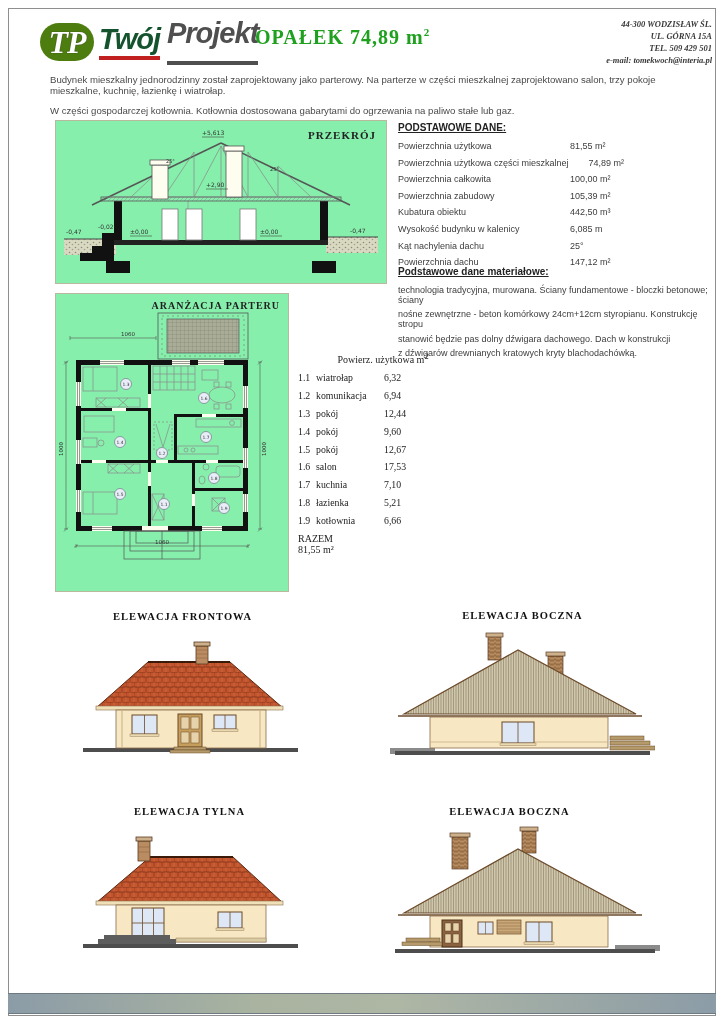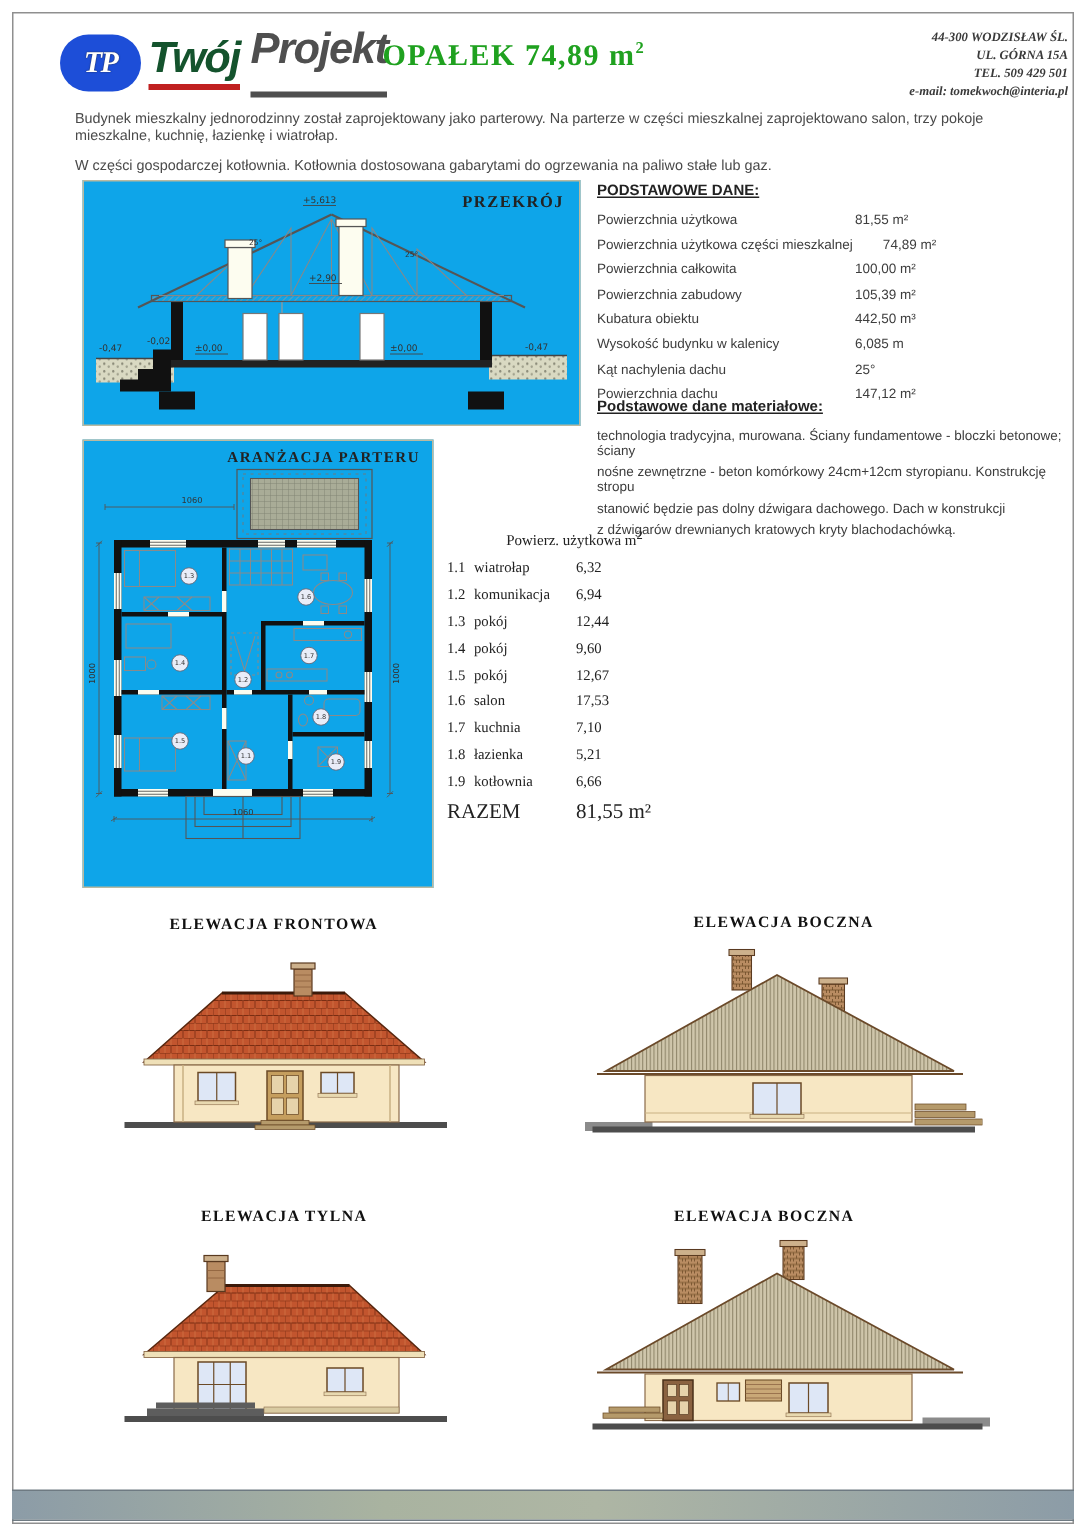--- a/index.html
+++ b/index.html
@@ -4,37 +4,37 @@
 <style>
   html,body{margin:0;padding:0;background:#e8e8e8;}
   .page{position:relative;width:724px;height:1024px;background:#ffffff;margin:0 auto;
         font-family:"Liberation Sans", sans-serif;color:#333;overflow:hidden;}
   .frame{position:absolute;left:8px;top:8px;right:8px;bottom:8px;border:1px solid #8f8f8f;}
   .abs{position:absolute;}
 
   
   .logo{left:40px;top:20px;height:44px;display:flex;align-items:center;gap:5px;}
   .logo-badge{display:inline-flex;align-items:center;justify-content:center;width:54px;height:38px;
-      background:#1d4ed8;border-radius:19px;color:#fff;font-weight:bold;font-style:italic;
-      font-size:20px;font-family:"Liberation Serif",serif;letter-spacing:-1px;
+      background:#4d7c0f;border-radius:19px;color:#fff;font-weight:bold;font-style:italic;
+      font-size:32px;font-family:"Liberation Serif",serif;letter-spacing:-1px;
       text-shadow:0 0 1px #222;}
   .logo-word{font-weight:bold;font-style:italic;letter-spacing:-1px;line-height:1;}
   .logo-twoj{color:#14532d;font-size:29px;border-bottom:4px solid #c02020;padding-bottom:2px;}
   .logo-projekt{color:#4f4f4f;font-size:29px;border-bottom:4px solid #4f4f4f;padding-bottom:13px;margin-left:2px;}
   .doc-title{left:255px;top:26px;width:260px;text-align:left;color:#1fa11f;
       font-family:"Liberation Serif",serif;font-weight:bold;font-size:20px;letter-spacing:1px;}
   .doc-title sup{font-size:11px;}
   .contact{left:470px;top:18px;width:242px;text-align:right;font-family:"Liberation Serif",serif;
       font-style:italic;font-weight:bold;font-size:8.5px;line-height:12px;color:#3a3a3a;}
 
   .intro{left:50px;top:74px;width:655px;font-size:9.6px;color:#4a4a4a;}
   .intro div{margin-bottom:9px;}
 
   
-  .panel{background:#0ea5e9;border:1px solid #b9b9a0;}
+  .panel{background:#86efac;border:1px solid #b9b9a0;}
   .panel-title{position:absolute;font-family:"Liberation Serif",serif;font-weight:bold;color:#222;}
   .przekroj{left:55px;top:120px;width:330px;height:162px;}
   .przekroj .panel-title{right:10px;top:8px;font-size:11px;letter-spacing:1px;}
   .plan{left:55px;top:293px;width:232px;height:297px;}
   .plan .panel-title{right:8px;top:6px;font-size:10px;letter-spacing:1px;}
 
   
   .basic{left:398px;top:122px;width:320px;}
   .basic h3, .materials h3{font-size:10px;margin:0 0 8px 0;text-decoration:underline;color:#222;}
   .bd-row{display:flex;font-size:9px;margin-bottom:6.6px;color:#3d3d3d;white-space:nowrap;}
@@ -42,21 +42,21 @@
   .materials{left:398px;top:266px;width:320px;}
   .materials div.mline{font-size:9px;color:#3d3d3d;margin-bottom:4.4px;}
 
   
   .rooms{left:298px;top:352px;width:170px;font-family:"Liberation Serif",serif;color:#222;}
   .rooms .rhead{font-size:10px;text-align:center;margin-bottom:7px;}
   .room-row{display:flex;font-size:9.8px;margin-bottom:6.8px;}
   .room-no{width:18px;}
   .room-name{width:68px;}
   .room-area{width:60px;}
-  .room-total{display:flex;font-size:14px;margin-top:0;}
+  .room-total{display:flex;font-size:10px;margin-top:0;flex-direction:column;}
   .room-total .room-no{width:86px;}
 
   
   .elev-title{font-family:"Liberation Serif",serif;font-weight:bold;font-size:10.5px;
       letter-spacing:1px;color:#111;text-align:center;}
   .footer{left:8px;top:993px;width:708px;height:19px;
       background:linear-gradient(90deg,#8c9ca7 0%,#a9b3a0 35%,#aeb6a4 55%,#8c9ca7 100%);
       border-top:1px solid #6e7a82;border-bottom:1px solid #6e7a82;}
 
   svg text{font-family:"DejaVu Sans",sans-serif;fill:#333;}

